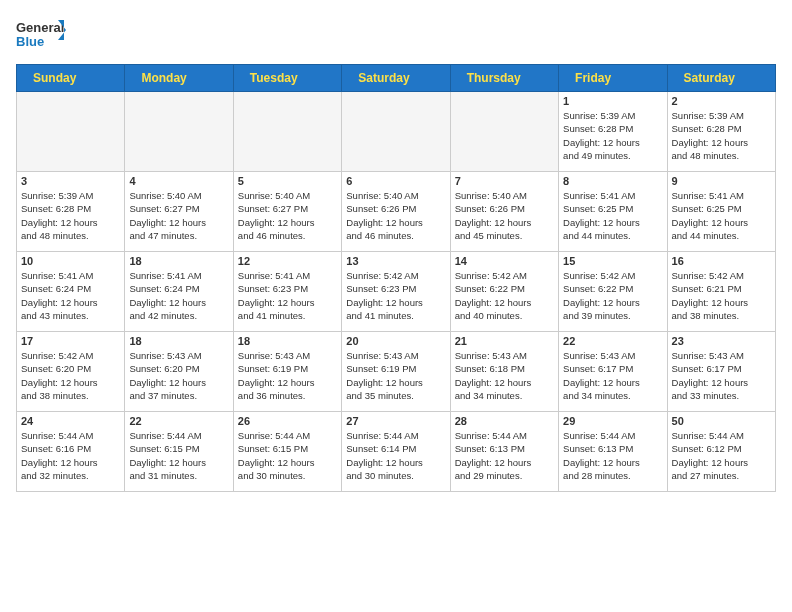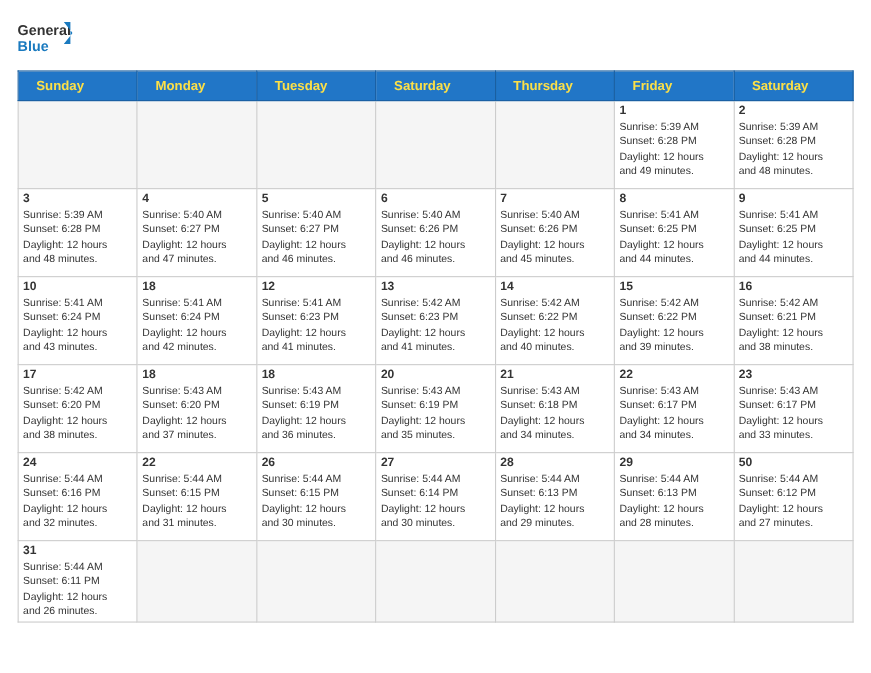--- a/index.html
+++ b/index.html
@@ -313,29 +313,14 @@
 and 28 minutes.</div>
         </td>
         <td>
           <span class="day-num">50</span>
           <div class="day-info" style="white-space: pre-line;">Sunrise: 5:44 AM
 Sunset: 6:12 PM
 Daylight: 12 hours
 and 27 minutes.</div>
         </td>
       </tr>
-      <tr>
-        <td class="last-row">
-          <span class="day-num">31</span>
-          <div class="day-info" style="white-space: pre-line;">Sunrise: 5:44 AM
-Sunset: 6:11 PM
-Daylight: 12 hours
-and 26 minutes.</div>
-        </td>
-        <td class="empty last-row"></td>
-        <td class="empty last-row"></td>
-        <td class="empty last-row"></td>
-        <td class="empty last-row"></td>
-        <td class="empty last-row"></td>
-        <td class="empty last-row"></td>
-      </tr>
     </tbody>
 </table>
 
 </body></html>

